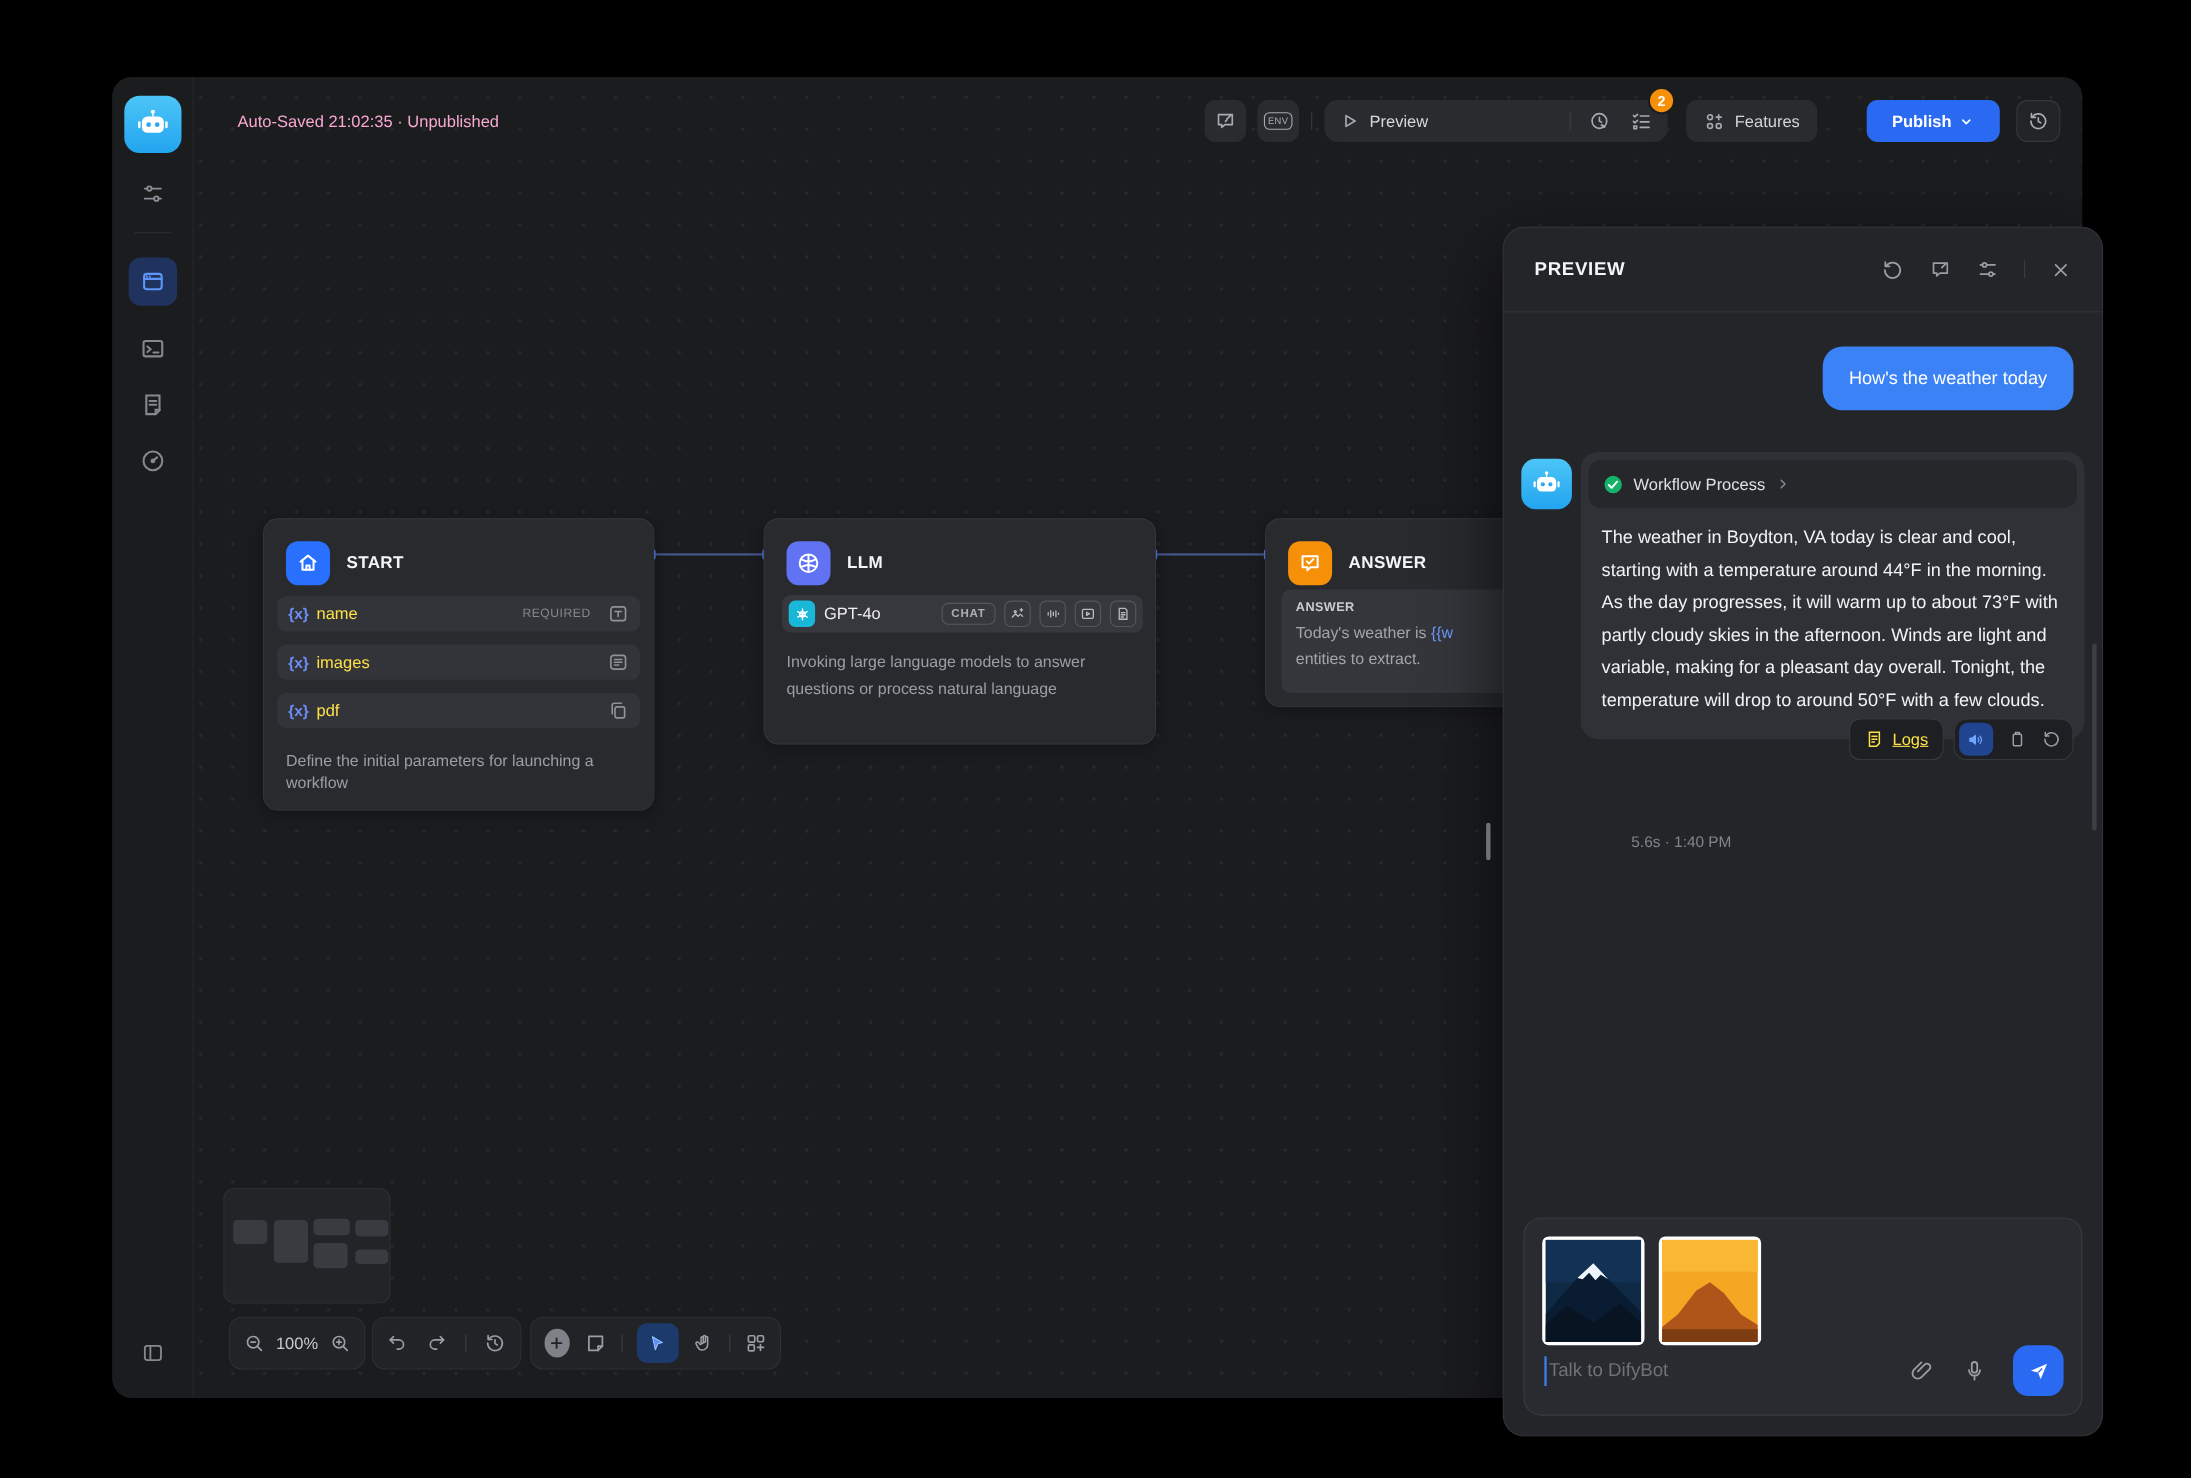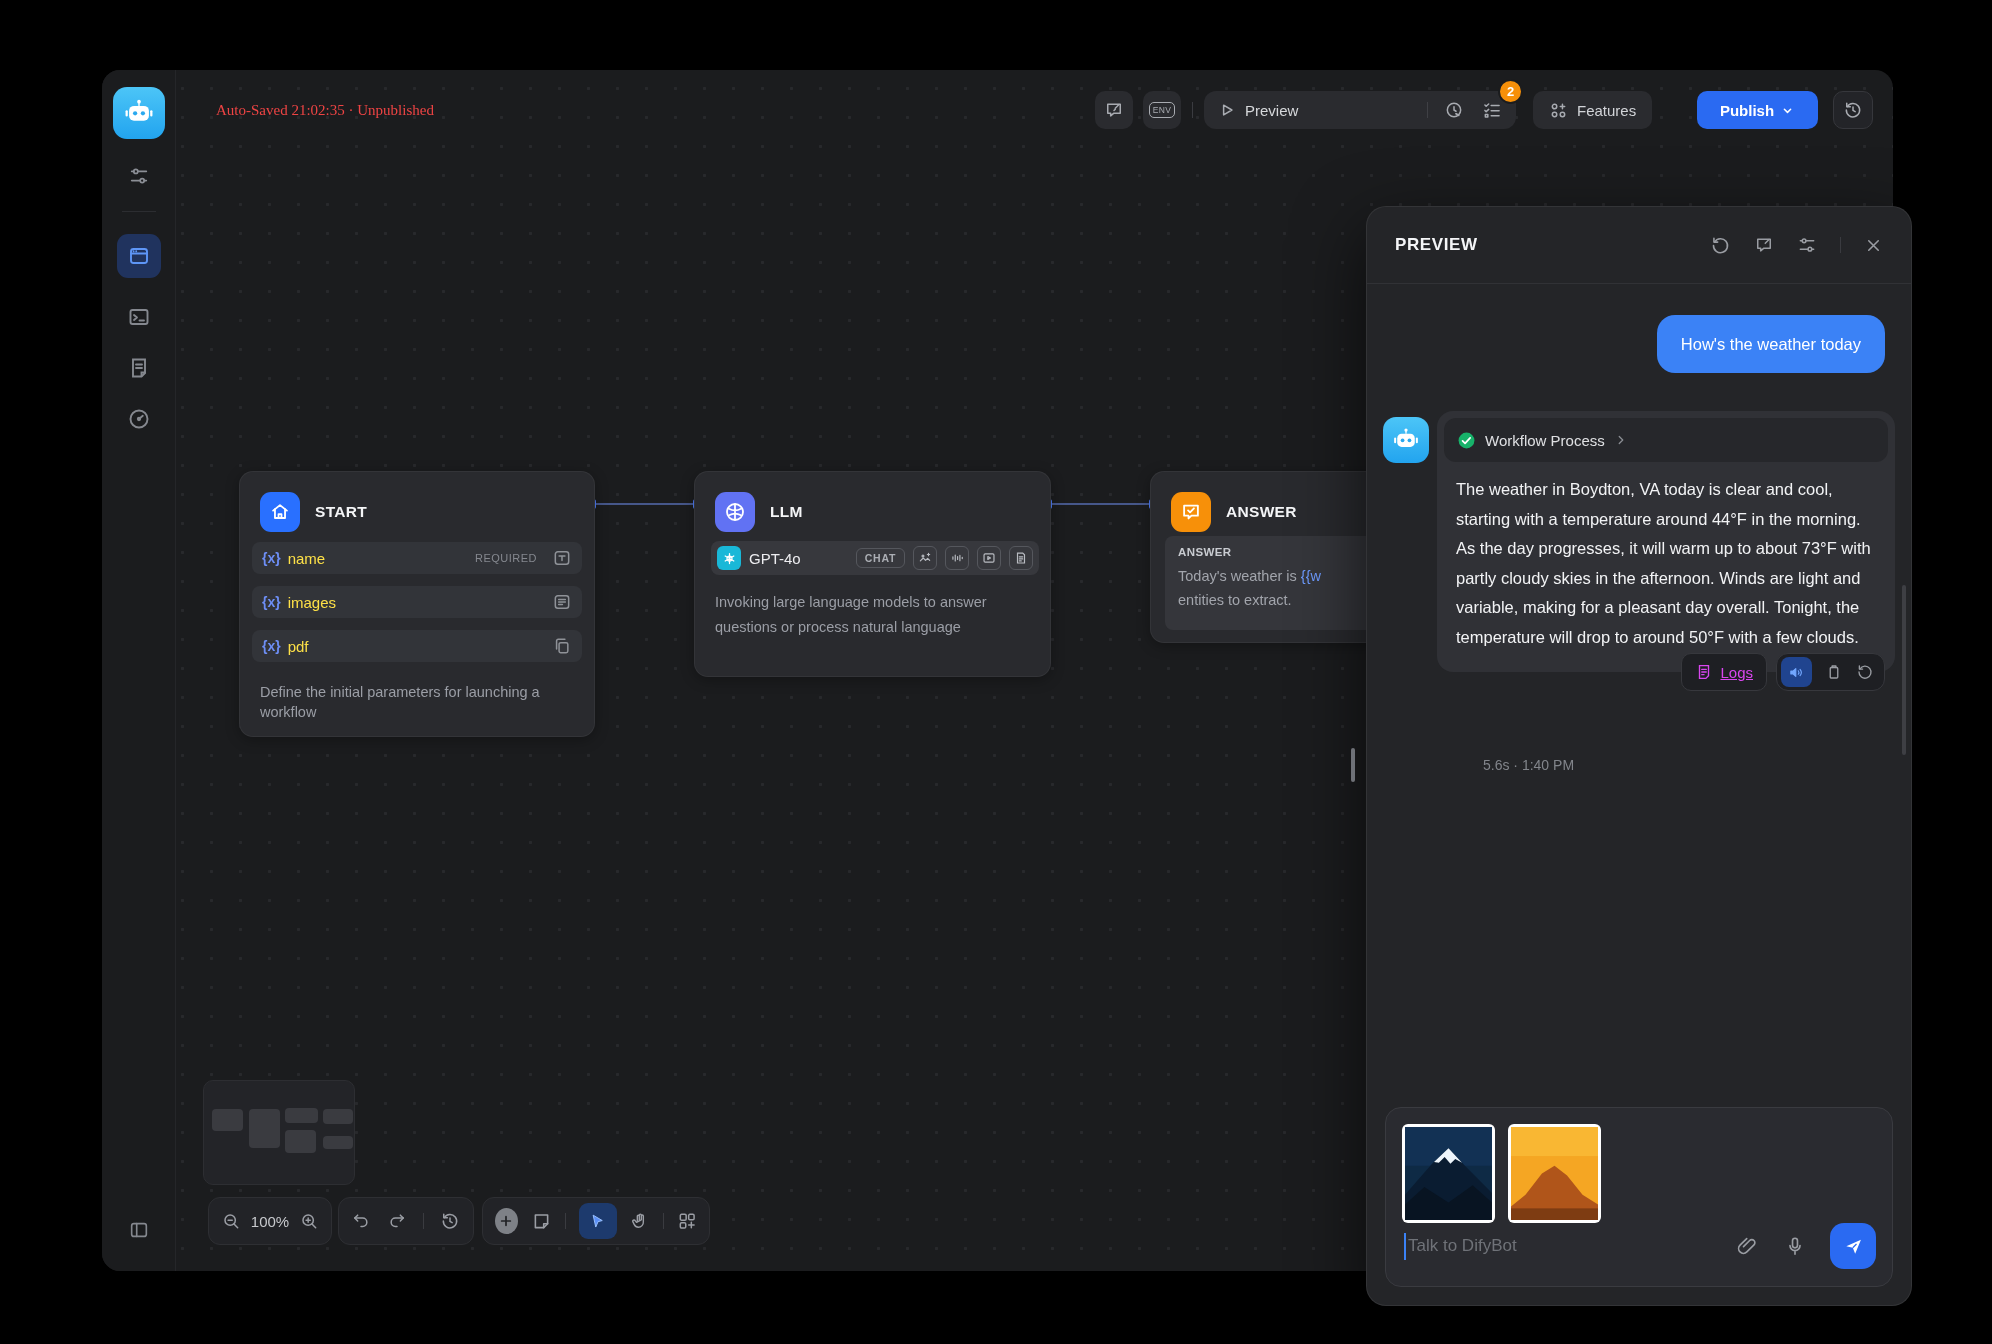--- a/index.html
+++ b/index.html
@@ -31,21 +31,21 @@
   .side-icon { width:22px; height:22px; color:#8b8e95; margin-top:26px; }
   .side-div { width:34px; height:1px; background:#2c2d31; margin-top:24px; }
   .nav-active {
     width:44px; height:44px; margin-top:22px; border-radius:11px;
     background:#20335e; display:flex; align-items:center; justify-content:center; color:#5e96f7;
   }
   .nav-item { width:24px; height:24px; color:#85888f; margin-top:27px; }
   .side-bottom { margin-top:auto; margin-bottom:30px; width:22px; height:22px; color:#85888f; }
 
   
-  .autosave { position:absolute; left:114px; top:32px; font-size:15px; color:#ef4444; z-index:6;font-family:Liberation Serif, serif; }
+  .autosave { position:absolute; left:114px; top:32px; font-size:15px; color:#f9a8d4; z-index:6; }
   .tb-btn {
     position:absolute; top:21px; width:38px; height:38px; border-radius:10px;
     background:#2a2b2f; color:#a8abb1; display:flex; align-items:center; justify-content:center; z-index:6;
   }
   .tb-div { position:absolute; top:32px; width:1px; height:16px; background:#3a3b40; z-index:6; }
   .tb-group {
     position:absolute; left:1102px; top:21px; height:38px; width:312px; border-radius:12px;
     background:#2a2b2f; display:flex; align-items:center; padding:0 14px; z-index:6; color:#a8abb1;
   }
   .tb-group .label { font-size:15px; color:#d6d8db; margin-left:9px; }
@@ -166,21 +166,21 @@
     position:absolute; left:54px; right:0; background:#303136; border-radius:16px; padding:7px 7px 20px;
   }
   .proc-chip {
     height:44px; border-radius:12px; background:#26272b; display:flex; align-items:center; gap:9px; padding:0 13px;
   }
   .proc-label { font-size:15px; color:#dfe0e3; }
   .msg-text { margin:13px 12px 0; font-size:16.5px; line-height:29.5px; color:#f2f3f5; }
   .msg-actions { position:absolute; right:10px; bottom:-19px; display:flex; gap:9px; }
   .logs-pill {
     height:38px; border-radius:10px; background:#1e1f23; border:1px solid #37383d;
-    display:flex; align-items:center; gap:7px; padding:0 13px; color:#d946ef; font-size:15px;text-decoration:underline;
+    display:flex; align-items:center; gap:7px; padding:0 13px; color:#fde047; font-size:15px;text-decoration:underline;
   }
   .act-pill {
     height:38px; border-radius:12px; background:#1e1f23; border:1px solid #37383d;
     display:flex; align-items:center; gap:13px; padding:0 10px 0 4px; color:#9a9da3;
   }
   .speaker-btn { width:31px; height:30px; border-radius:8px; background:#20448f; color:#72a7ff; display:flex; align-items:center; justify-content:center; }
   .msg-meta { position:absolute; left:100px; font-size:14px; color:#82858b; }
   .input-card {
     position:absolute; left:18px; right:18px; bottom:18px; height:180px;
     background:#2a2b30; border:1px solid #3a3b40; border-radius:16px; padding:16px;

